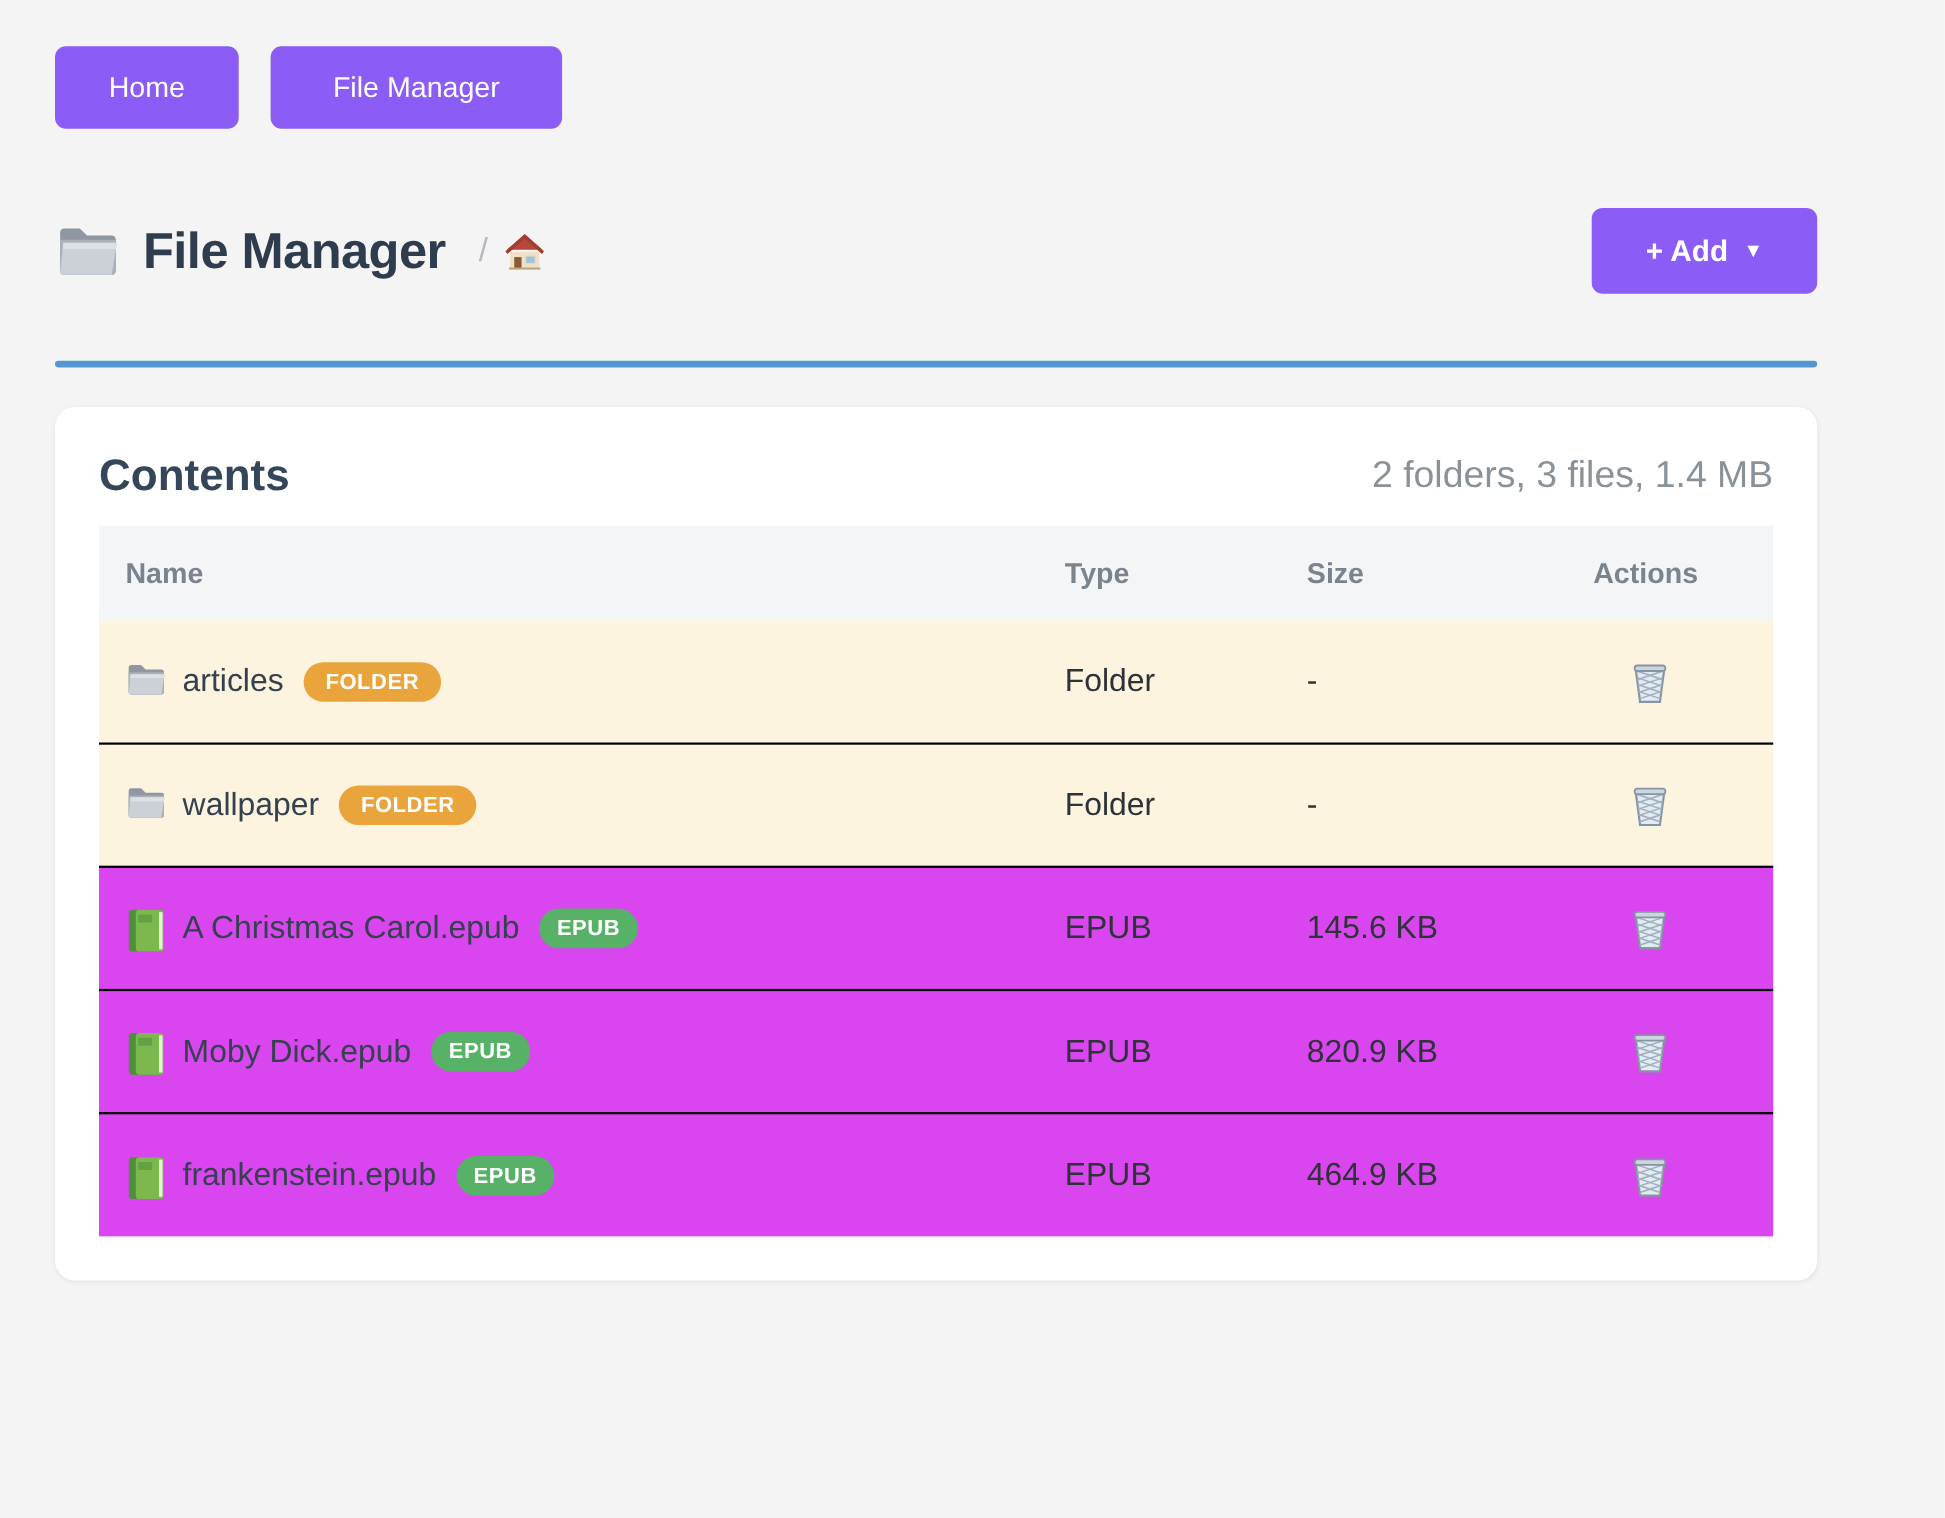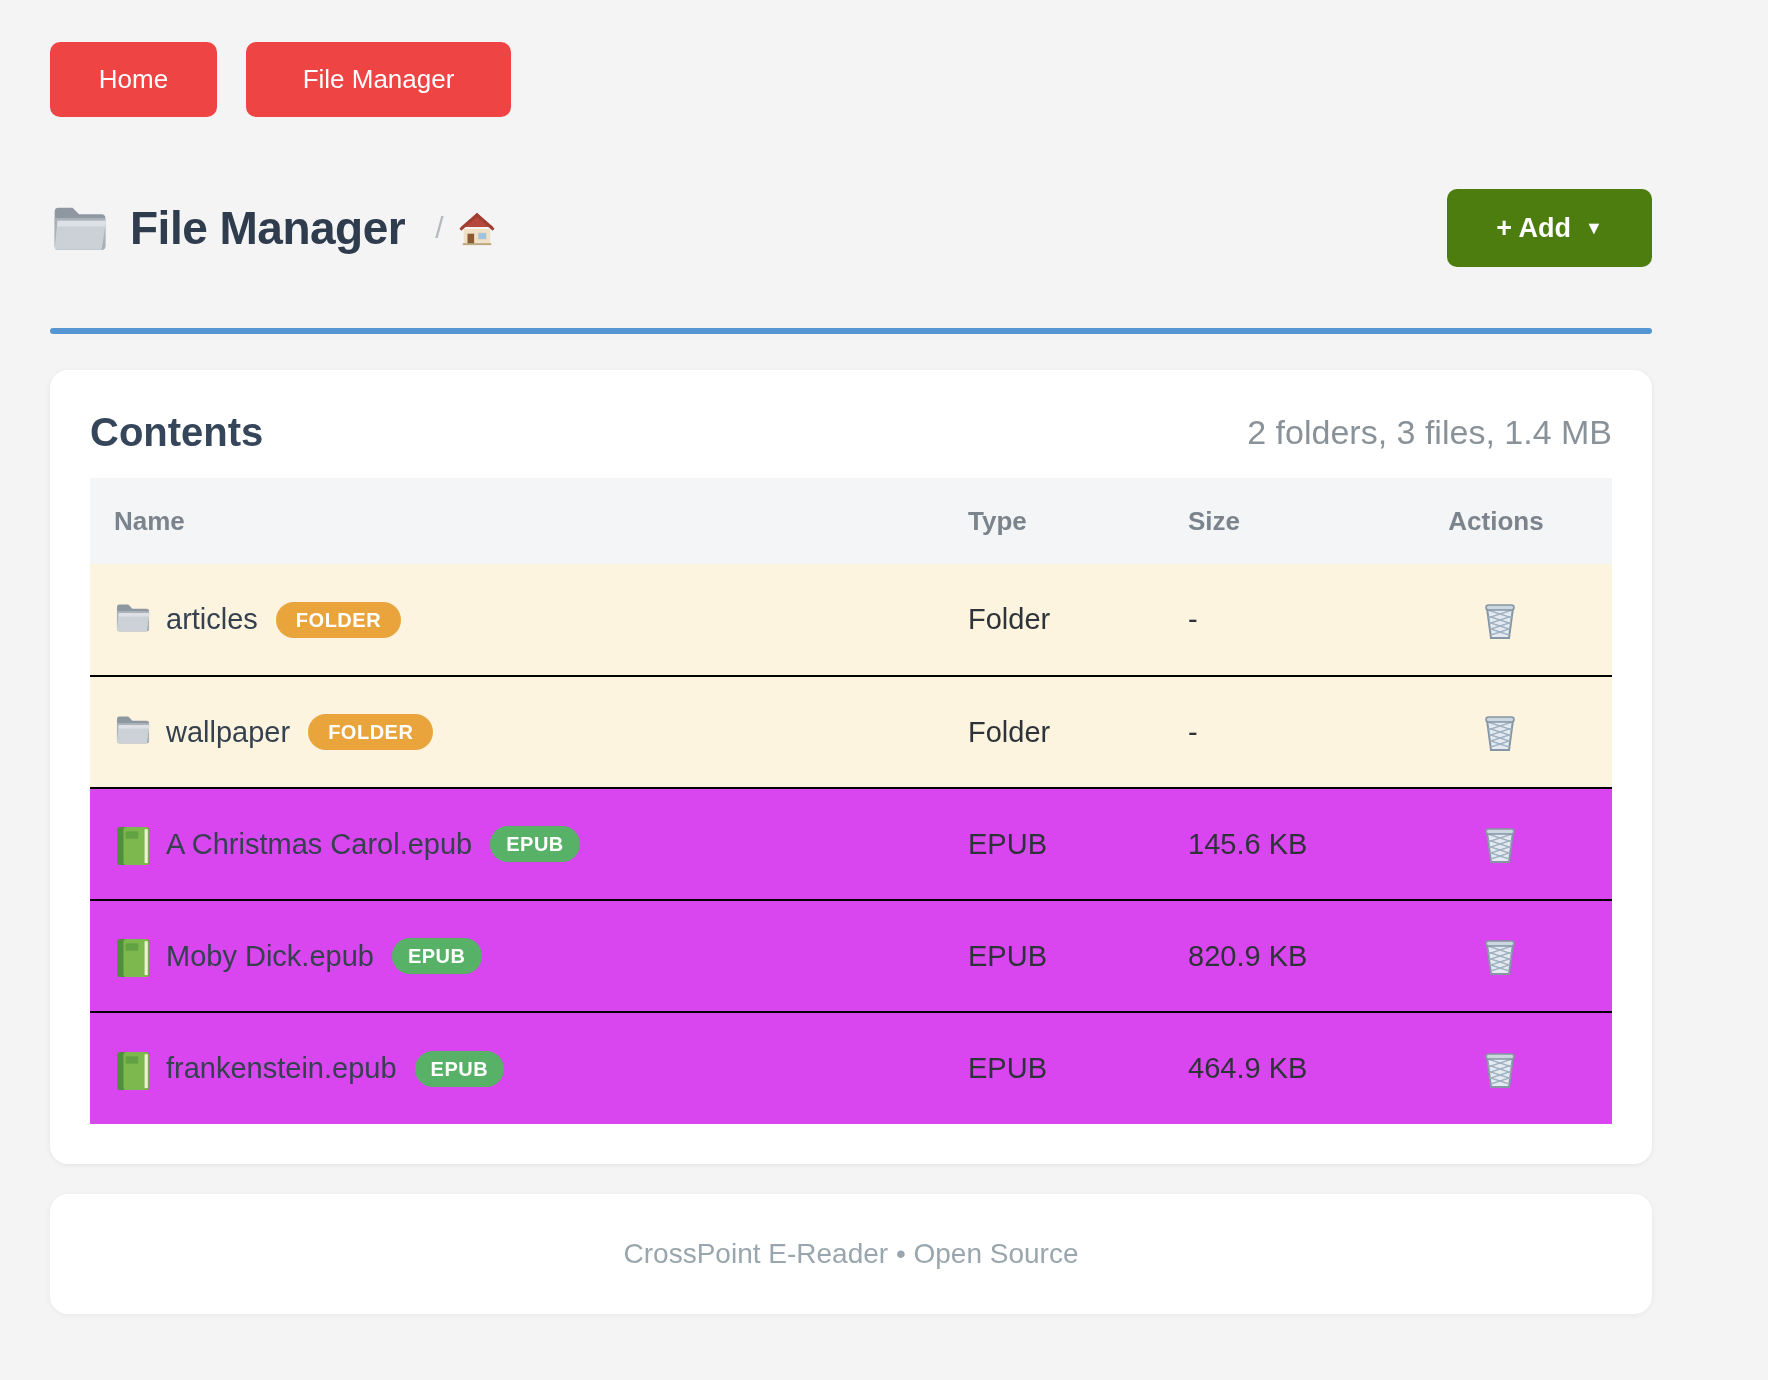--- a/index.html
+++ b/index.html
@@ -8,41 +8,41 @@
     background: #f4f4f5;
     font-family: "Liberation Sans", sans-serif;
     color: #2d3338;
   }
   .container { width: 1602px; margin-left: 50px; padding-top: 42px; }
 
   
   .nav-row { display: flex; gap: 29px; }
   .nav-btn {
     height: 75px; border: none; border-radius: 10px;
-    background: #ef4444; color: #ffffff; font-size: 26px;
+    background: #8b5cf6; color: #ffffff; font-size: 26px;
     font-family: "Liberation Sans", sans-serif;
     display: flex; align-items: center; justify-content: center;
     cursor: pointer; padding: 0 10px;
   }
   .nav-btn.home { width: 167px; }
   .nav-btn.fm { width: 265px; }
 
   
   .page-header { margin-top: 72px; height: 78px; display: flex; align-items: center; }
   .title-icon { width: 60px; height: 52px; flex: 0 0 auto; }
   .page-title {
     margin-left: 20px; font-size: 46px; font-weight: 700;
     color: #2e3c4e; letter-spacing: -0.5px;
   }
   .crumb-sep { margin-left: 30px; font-size: 30px; color: #b4bac0; }
   .crumb-home { margin-left: 14px; width: 38px; height: 38px; cursor: pointer; }
   .spacer { flex: 1; }
   .add-btn {
     width: 205px; height: 78px; border: none; border-radius: 10px;
-    background: #4d7c0f; color: #fff; font-size: 27px; font-weight: 700;
+    background: #8b5cf6; color: #fff; font-size: 27px; font-weight: 700;
     font-family: "Liberation Sans", sans-serif;
     display: flex; align-items: center; justify-content: center; cursor: pointer;
   }
   .add-caret { font-size: 18px; margin-left: 14px; }
 
   .header-rule { margin-top: 61px; height: 6px; border-radius: 3px; background: #5596d2; }
 
   
   .card {
     margin-top: 36px; background: #ffffff; border-radius: 18px;
@@ -314,17 +314,14 @@
     </g>
     <rect x="4" y="5" width="28" height="5" rx="2.5" fill="#ccd6df" stroke="#8595a4" stroke-width="1.6"></rect>
   </svg>
               </button>
     </td>
   </tr>
 </tbody>
     </table>
   </div>
 
-  <div class="footer-card">
-    <span class="footer-text">CrossPoint E-Reader • Open Source</span>
-  </div>
 
 </div>
 
 </body></html>

